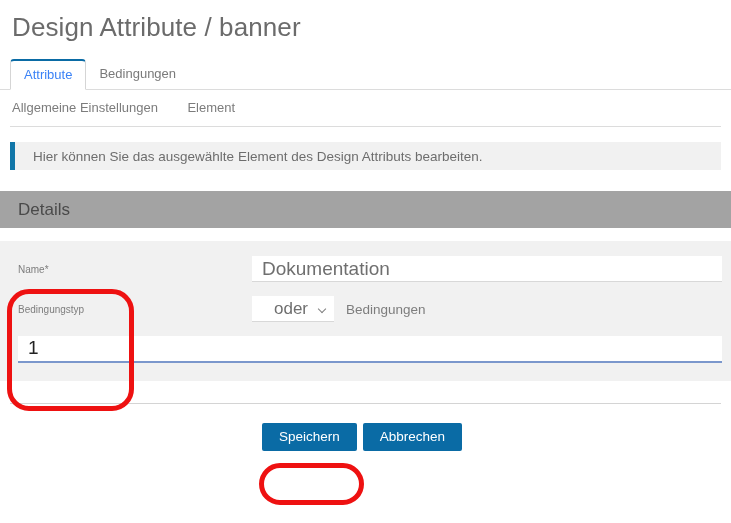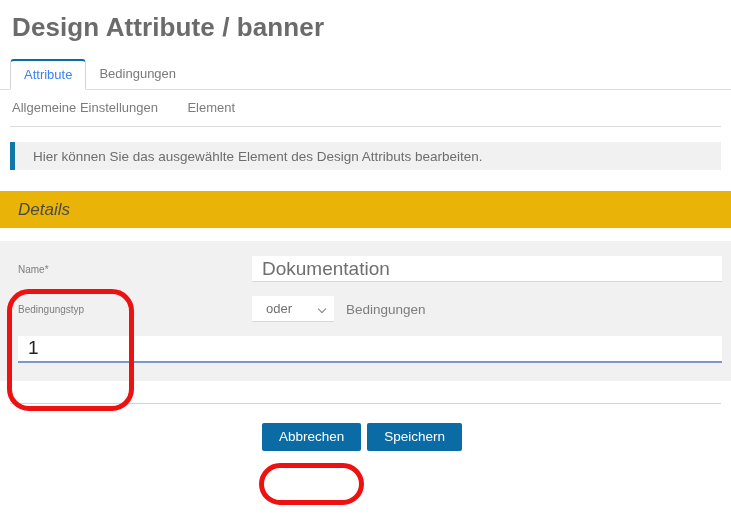--- a/index.html
+++ b/index.html
@@ -13,21 +13,21 @@
     font-family: "Liberation Sans", sans-serif;
     color: #666666;
     overflow: hidden;
     position: relative;
   }
 
   
   .page-title {
     font-size: 26px;
     color: #6b6b6b;
-    font-weight: bold;
+    font-weight: normal;
     padding: 10px 0 0 12px;
     margin: 0;
     line-height: 34px;
     letter-spacing: 0.1px;
   }
 
   
   .tabstrip {
     position: relative;
     margin-top: 15px;
@@ -105,25 +105,24 @@
   }
   .info-banner-text {
     font-size: 13.5px;
     color: #6d6d6d;
     padding-left: 18px;
   }
 
   
   .details-band {
     margin-top: 21px;
-    background: #eab308;
+    background: #a3a3a3;
     height: 37px;
     display: flex;
     align-items: center;
-    font-style: italic;
   }
   .details-title {
     font-size: 17px;
     color: #4a4a4a;
     padding-left: 18px;
   }
 
   
   .form-panel {
     margin-top: 13px;
@@ -181,23 +180,23 @@
   }
   .select-wrap select {
     -webkit-appearance: none;
     appearance: none;
     background: transparent;
     border: none;
     outline: none;
     width: 100%;
     height: 100%;
     font-family: "Liberation Sans", sans-serif;
-    font-size: 13px;
+    font-size: 17px;
     color: #6f6f6f;
-    padding: 0 20px 0 14px;
+    padding: 0 20px 0 22px;
     box-sizing: border-box;
     cursor: pointer;
   }
   .chevron-down {
     position: absolute;
     right: 8px;
     top: 10px;
     width: 7px;
     height: 7px;
     pointer-events: none;
@@ -329,18 +328,18 @@
     <div class="form-control">
       <input class="text-input focused" type="text" autofocus="" value="1" style="">
     </div>
   </div>
 
 </div>
 
 <div class="divider"></div>
 
 <div class="actions">
+  <button class="btn">Speichern</button>
   <button class="btn">Abbrechen</button>
-  <button class="btn">Speichern</button>
 </div>
 
 <div class="annot" id="annot-labels"></div>
 <div class="annot" id="annot-save"></div>
 
 </body></html>

